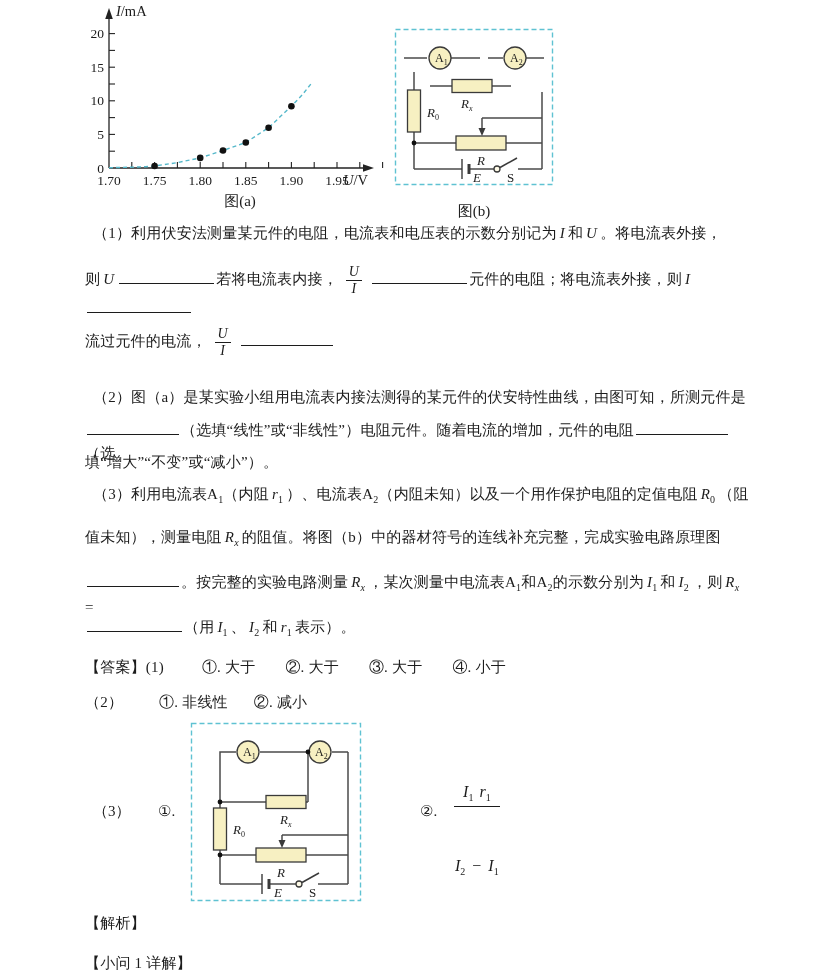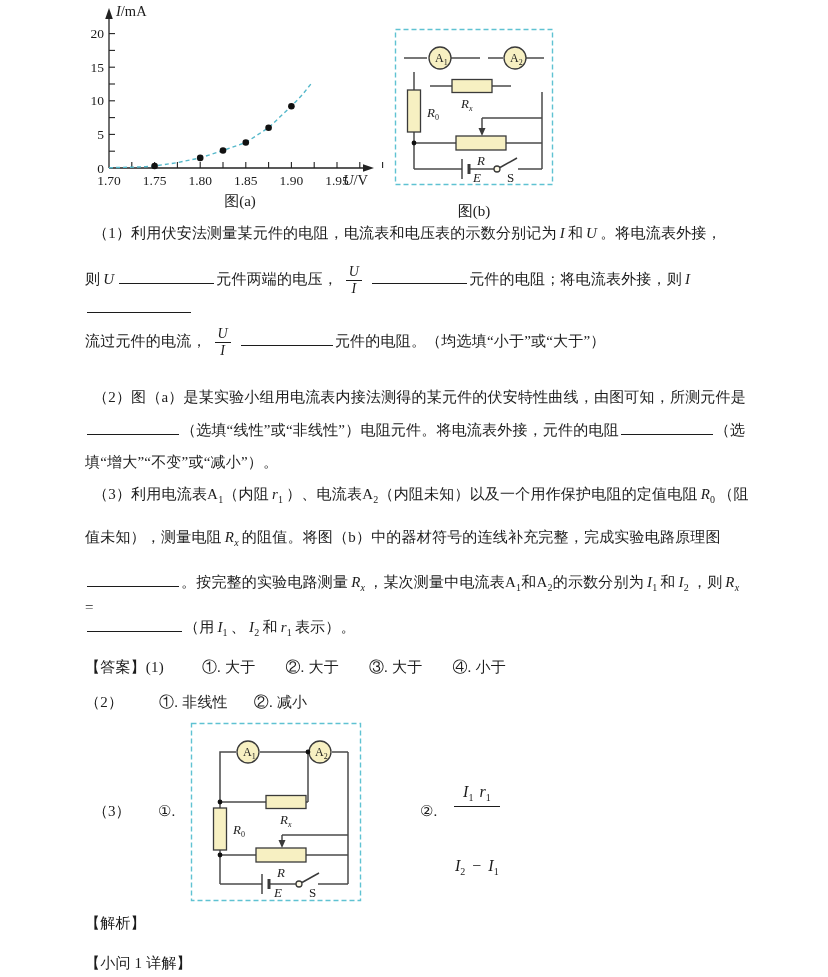--- a/index.html
+++ b/index.html
@@ -124,30 +124,30 @@
   <text x="116" y="34" font-size="12"><tspan>A</tspan><tspan class="ss" dy="3">2</tspan></text>
   <text x="67" y="80" font-size="13" class="svg-it"><tspan>R</tspan><tspan class="ss" dy="3">x</tspan></text>
   <text x="33" y="89" font-size="13" class="svg-it"><tspan>R</tspan><tspan class="ss" dy="3" style="font-style:normal">0</tspan></text>
   <text x="83" y="137" font-size="13" class="svg-it">R</text>
   <text x="79" y="154" font-size="13" class="svg-it">E</text>
   <text x="113" y="154" font-size="13">S</text>
 </svg>
 <div class="caption" style="left:394px; top:202px; width:160px;">图(b)</div>
 
 <div class="para ind" style="top:222px;"><span class="run">（1）利用伏安法测量某元件的电阻，电流表和电压表的示数分别记为</span><span class="mi">I</span><span class="run">和</span><span class="mi">U</span><span class="run">。将电流表外接，</span></div>
-<div class="para" style="top:264px;"><span class="run">则</span><span class="mi">U</span><span class="blank" style="width: 95px;"></span><span class="run">元件两端的电压，</span><span class="frac">
+<div class="para" style="top:264px;"><span class="run">则</span><span class="mi">U</span><span class="blank" style="width: 95px;"></span><span class="run">若将电流表内接，</span><span class="frac">
       <span class="num mi">U</span>
       <span class="den mi">I</span>
     </span><span class="blank" style="width: 95px;"></span><span class="run">元件的电阻；将电流表外接，则</span><span class="mi">I</span><span class="blank" style="width: 104px;"></span></div>
 <div class="para" style="top:326px;"><span class="run">流过元件的电流，</span><span class="frac">
       <span class="num mi">U</span>
       <span class="den mi">I</span>
-    </span><span class="blank" style="width: 92px;"></span><span class="run">元件的电阻。（均选填“小于”或“大于”）</span></div>
+    </span><span class="blank" style="width: 92px;"></span></div>
 <div class="para ind" style="top:386px;"><span class="run">（2）图（a）是某实验小组用电流表内接法测得的某元件的伏安特性曲线，由图可知，所测元件是</span></div>
-<div class="para" style="top:419px;"><span class="blank" style="width: 92px;"></span><span class="run">（选填“线性”或“非线性”）电阻元件。将电流表外接，元件的电阻</span><span class="blank" style="width: 92px;"></span><span class="run">（选</span></div>
+<div class="para" style="top:419px;"><span class="blank" style="width: 92px;"></span><span class="run">（选填“线性”或“非线性”）电阻元件。随着电流的增加，元件的电阻</span><span class="blank" style="width: 92px;"></span><span class="run">（选</span></div>
 <div class="para" style="top:451px;"><span class="run">填“增大”“不变”或“减小”）。</span></div>
 <div class="para ind" style="top:483px;"><span class="run">（3）利用电流表</span><span class="msub"><span>A</span><sub style="font-style: normal;">1</sub></span><span class="run">（内阻</span><span class="msub mi"><span>r</span><sub style="font-style: normal;">1</sub></span><span class="run">）、电流表</span><span class="msub"><span>A</span><sub style="font-style: normal;">2</sub></span><span class="run">（内阻未知）以及一个用作保护电阻的定值电阻</span><span class="msub mi"><span>R</span><sub style="font-style: normal;">0</sub></span><span class="run">（阻</span></div>
 <div class="para" style="top:526px;"><span class="run">值未知），测量电阻</span><span class="msub mi"><span>R</span><sub style="font-style: italic;">x</sub></span><span class="run">的阻值。将图（b）中的器材符号的连线补充完整，完成实验电路原理图</span></div>
 <div class="para" style="top:571px;"><span class="blank" style="width: 92px;"></span><span class="run">。按完整的实验电路测量</span><span class="msub mi"><span>R</span><sub style="font-style: italic;">x</sub></span><span class="run">，某次测量中电流表</span><span class="msub"><span>A</span><sub style="font-style: normal;">1</sub></span><span class="run">和</span><span class="msub"><span>A</span><sub style="font-style: normal;">2</sub></span><span class="run">的示数分别为</span><span class="msub mi"><span>I</span><sub style="font-style: normal;">1</sub></span><span class="run">和</span><span class="msub mi"><span>I</span><sub style="font-style: normal;">2</sub></span><span class="run">，则</span><span class="msub mi"><span>R</span><sub style="font-style: italic;">x</sub></span><span class="run"> =</span></div>
 <div class="para" style="top:616px;"><span class="blank" style="width: 95px;"></span><span class="run">（用</span><span class="msub mi"><span>I</span><sub style="font-style: normal;">1</sub></span><span class="run">、</span><span class="msub mi"><span>I</span><sub style="font-style: normal;">2</sub></span><span class="run">和</span><span class="msub mi"><span>r</span><sub style="font-style: normal;">1</sub></span><span class="run">表示）。</span></div>
 
 <div class="para" style="top:656px;"><span class="run">【答案】(1)</span><span class="hsp" style="width: 38px;"></span><span class="run">①. 大于</span><span class="hsp" style="width: 30px;"></span><span class="run">②. 大于</span><span class="hsp" style="width: 30px;"></span><span class="run">③. 大于</span><span class="hsp" style="width: 30px;"></span><span class="run">④. 小于</span></div>
 <div class="para" style="top:691px;"><span class="run">（2）</span><span class="hsp" style="width: 36px;"></span><span class="run">①. 非线性</span><span class="hsp" style="width: 26px;"></span><span class="run">②. 减小</span></div>
 
 <span class="ansrow" style="left:93px; top:802px;">（3）</span>

